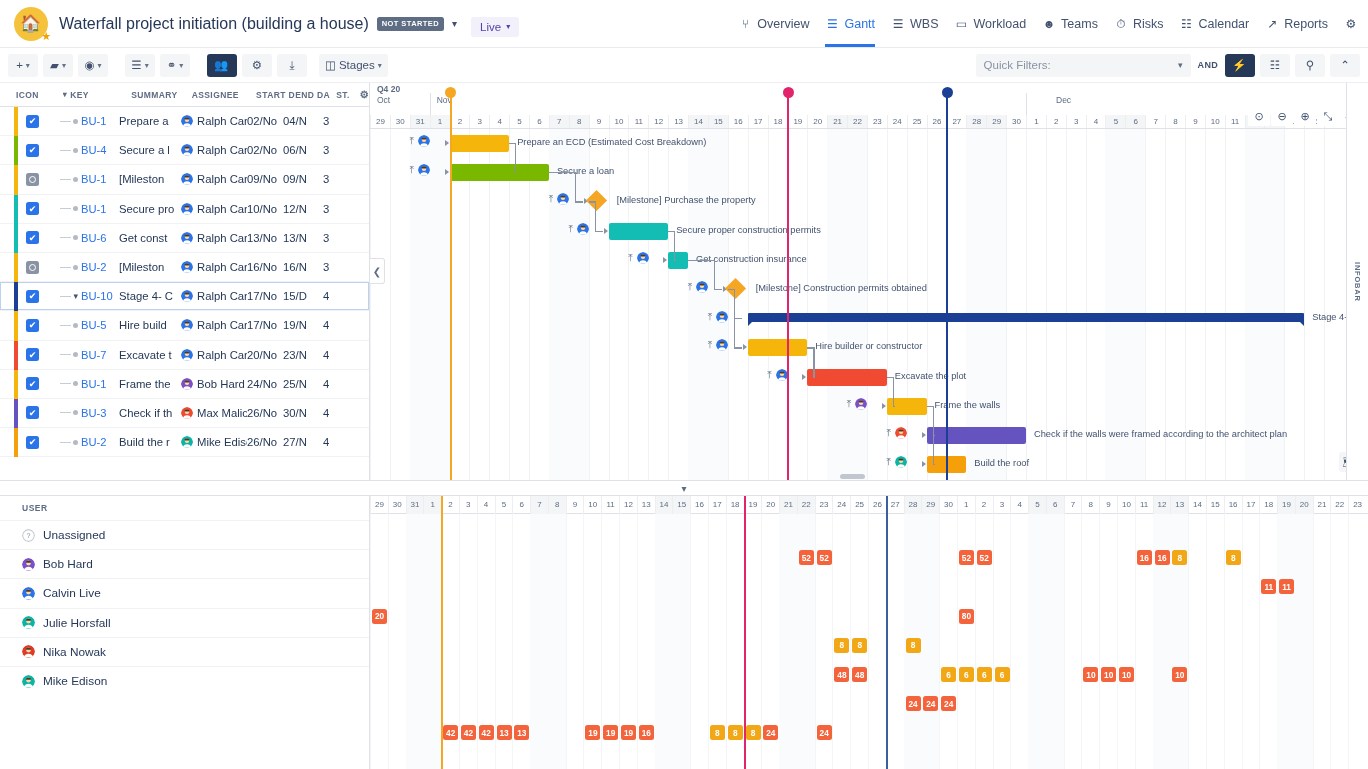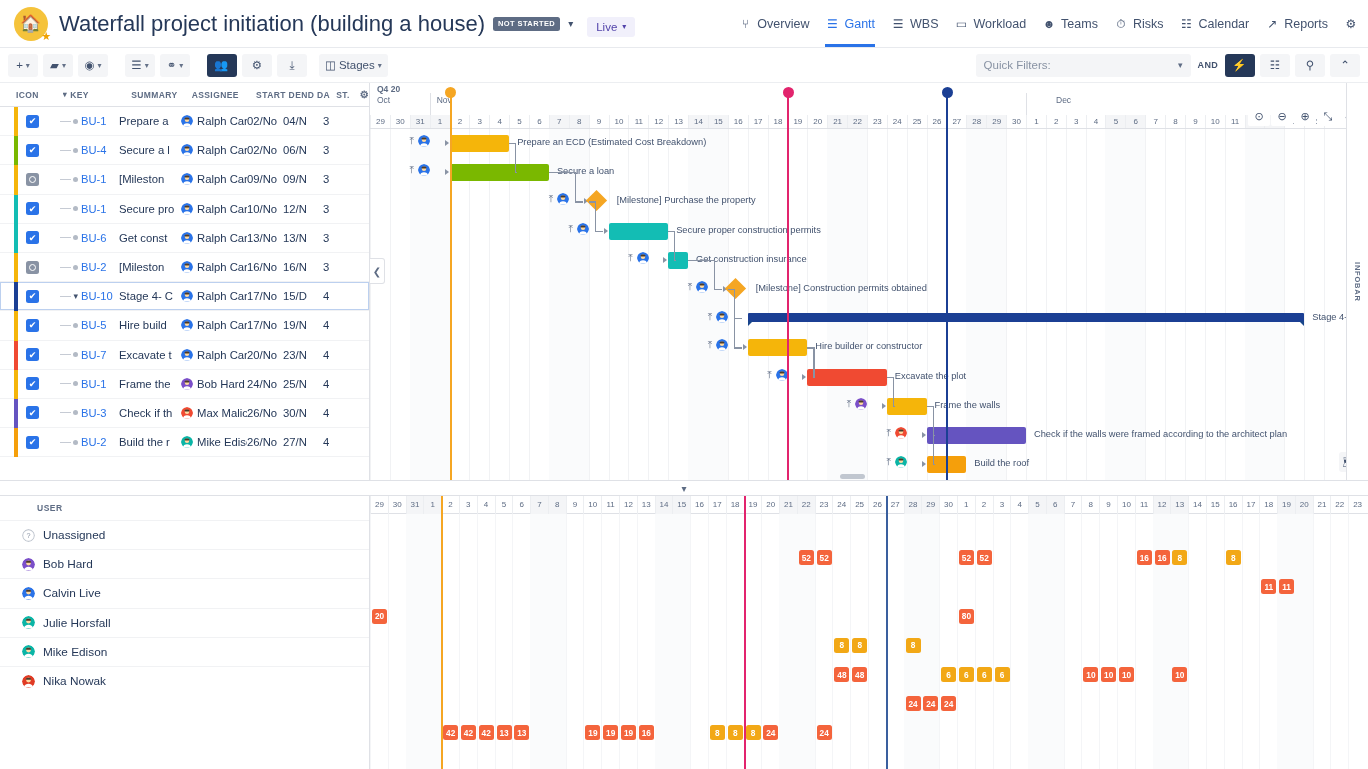--- a/index.html
+++ b/index.html
@@ -10,21 +10,21 @@
   .header { height:48px; display:flex; align-items:center; padding:0 10px 0 14px;
     border-bottom:1px solid #e8eaee; background:#fff; position:relative; }
   .proj-avatar { width:34px; height:34px; border-radius:50%; background:#f5c33b;
     display:flex; align-items:center; justify-content:center; position:relative; flex:0 0 auto; }
   .proj-avatar .house { font-size:17px; color:#fff; line-height:1; }
   .proj-avatar .star { position:absolute; right:-3px; bottom:-2px; font-size:11px; color:#f0a202; }
   .title-wrap { margin-left:11px; display:flex; flex-direction:column; justify-content:center; }
   .proj-key { font-size:8.5px; color:#97a0af; letter-spacing:.45px; font-weight:700;
     line-height:10px; margin-bottom:1px; }
   .title-row { display:flex; align-items:center; gap:8px; }
-  .proj-title { font-size:22px; font-weight:400; color:#253858; line-height:22px; white-space:nowrap;text-align:center; }
+  .proj-title { font-size:16px; font-weight:400; color:#253858; line-height:22px; white-space:nowrap;text-align:center; }
   .badge-status { background:#5e6c84; color:#fff; font-size:7.5px; font-weight:700;
     letter-spacing:.4px; padding:2.5px 5px; border-radius:2.5px; white-space:nowrap; }
   .chev { color:#42526e; font-size:10px; }
   .live-pill { margin-left:14px; background:#f1f0fb; color:#5243aa; font-size:11.5px;
     padding:4px 9px; border-radius:3px; display:flex; align-items:center; gap:5px;
     align-self:center; margin-top:6px;}
   .nav { margin-left:auto; display:flex; align-items:center; gap:16px; padding-right:2px; }
   .nav-item { display:flex; align-items:center; gap:5px; font-size:12.5px; color:#42526e;
     height:46px; position:relative; cursor:pointer; }
   .nav-item.active { color:#2a73e8; font-weight:400; }
@@ -141,21 +141,21 @@
 
   
   .splitter { height:16px; border-top:1px solid #dfe1e6; border-bottom:1px solid #dfe1e6;
     background:#fff; display:flex; align-items:center; justify-content:center;
     color:#5e6c84; font-size:10px; cursor:row-resize; }
 
   
   .bottom { display:flex; height:307px; position:relative; }
   .bleft { width:370px; flex:0 0 370px; border-right:1px solid #dfe1e6; background:#fff; overflow:hidden; }
   .bhead { height:24px; display:flex; align-items:center; padding-left:22px;
-    font-size:8.5px; font-weight:700; letter-spacing:.5px; color:#5e6c84;margin-left:15px; }
+    font-size:8.5px; font-weight:700; letter-spacing:.5px; color:#5e6c84; }
   .urow { height:29.2px; display:flex; align-items:center; gap:8px; padding-left:22px;
     border-top:1px solid #f1f2f4; font-size:11.8px; color:#253858; }
   .uav { width:13px; height:13px; border-radius:50%; flex:0 0 auto; }
   .bright { flex:1; position:relative; overflow:hidden; background:#fff; }
   .wk-head { height:18px; position:relative; border-bottom:1px solid #dfe1e6; }
   .wk-d { position:absolute; top:0; height:18px; font-size:8px; color:#5e6c84;
     line-height:18px; text-align:center; border-left:1px solid #eceef1; }
   .wk-d.we { background:#f4f5f7; }
   .wk-body { position:absolute; top:18px; left:0; right:0; bottom:0; }
   .wcol { position:absolute; top:0; bottom:0; width:1px; background:#f4f5f7; }
@@ -972,35 +972,35 @@
           <svg class="uav" viewBox="0 0 16 16">
             <circle cx="8" cy="8" r="8" fill="#0ab5a6"></circle>
             <circle cx="8" cy="6.2" r="3" fill="#ffd9a0"></circle>
             <path d="M2.2 15.5c.6-3.2 3-4.6 5.8-4.6s5.2 1.4 5.8 4.6z" fill="#fff"></path>
             <path d="M4.6 5.2c.4-2.3 6.4-2.3 6.8 0 .2 1-6.9 1.1-6.8 0z" fill="#4b3a2a"></path>
           </svg>
           <span>Julie Horsfall</span>
         </div>
         <div class="urow">
           <svg class="uav" viewBox="0 0 16 16">
+            <circle cx="8" cy="8" r="8" fill="#e03b24"></circle>
+            <circle cx="8" cy="6.2" r="3" fill="#ffd9a0"></circle>
+            <path d="M2.2 15.5c.6-3.2 3-4.6 5.8-4.6s5.2 1.4 5.8 4.6z" fill="#fff"></path>
+            <path d="M4.6 5.2c.4-2.3 6.4-2.3 6.8 0 .2 1-6.9 1.1-6.8 0z" fill="#4b3a2a"></path>
+          </svg>
+          <span>Nika Nowak</span>
+        </div>
+        <div class="urow">
+          <svg class="uav" viewBox="0 0 16 16">
             <circle cx="8" cy="8" r="8" fill="#0ab5a6"></circle>
             <circle cx="8" cy="6.2" r="3" fill="#ffd9a0"></circle>
             <path d="M2.2 15.5c.6-3.2 3-4.6 5.8-4.6s5.2 1.4 5.8 4.6z" fill="#fff"></path>
             <path d="M4.6 5.2c.4-2.3 6.4-2.3 6.8 0 .2 1-6.9 1.1-6.8 0z" fill="#4b3a2a"></path>
           </svg>
           <span>Mike Edison</span>
-        </div>
-        <div class="urow">
-          <svg class="uav" viewBox="0 0 16 16">
-            <circle cx="8" cy="8" r="8" fill="#e03b24"></circle>
-            <circle cx="8" cy="6.2" r="3" fill="#ffd9a0"></circle>
-            <path d="M2.2 15.5c.6-3.2 3-4.6 5.8-4.6s5.2 1.4 5.8 4.6z" fill="#fff"></path>
-            <path d="M4.6 5.2c.4-2.3 6.4-2.3 6.8 0 .2 1-6.9 1.1-6.8 0z" fill="#4b3a2a"></path>
-          </svg>
-          <span>Nika Nowak</span>
         </div>
       </div>
   </div>
   <div class="bright">
     <div class="wk-head" id="wk-head">
         <div class="wk-d" style="left: 0px; width: 17.7857px;">29</div>
         <div class="wk-d" style="left: 17.7857px; width: 17.7857px;">30</div>
         <div class="wk-d we" style="left: 35.5714px; width: 17.7857px;">31</div>
         <div class="wk-d we" style="left: 53.3571px; width: 17.7857px;">1</div>
         <div class="wk-d" style="left: 71.1429px; width: 17.7857px;">2</div>

